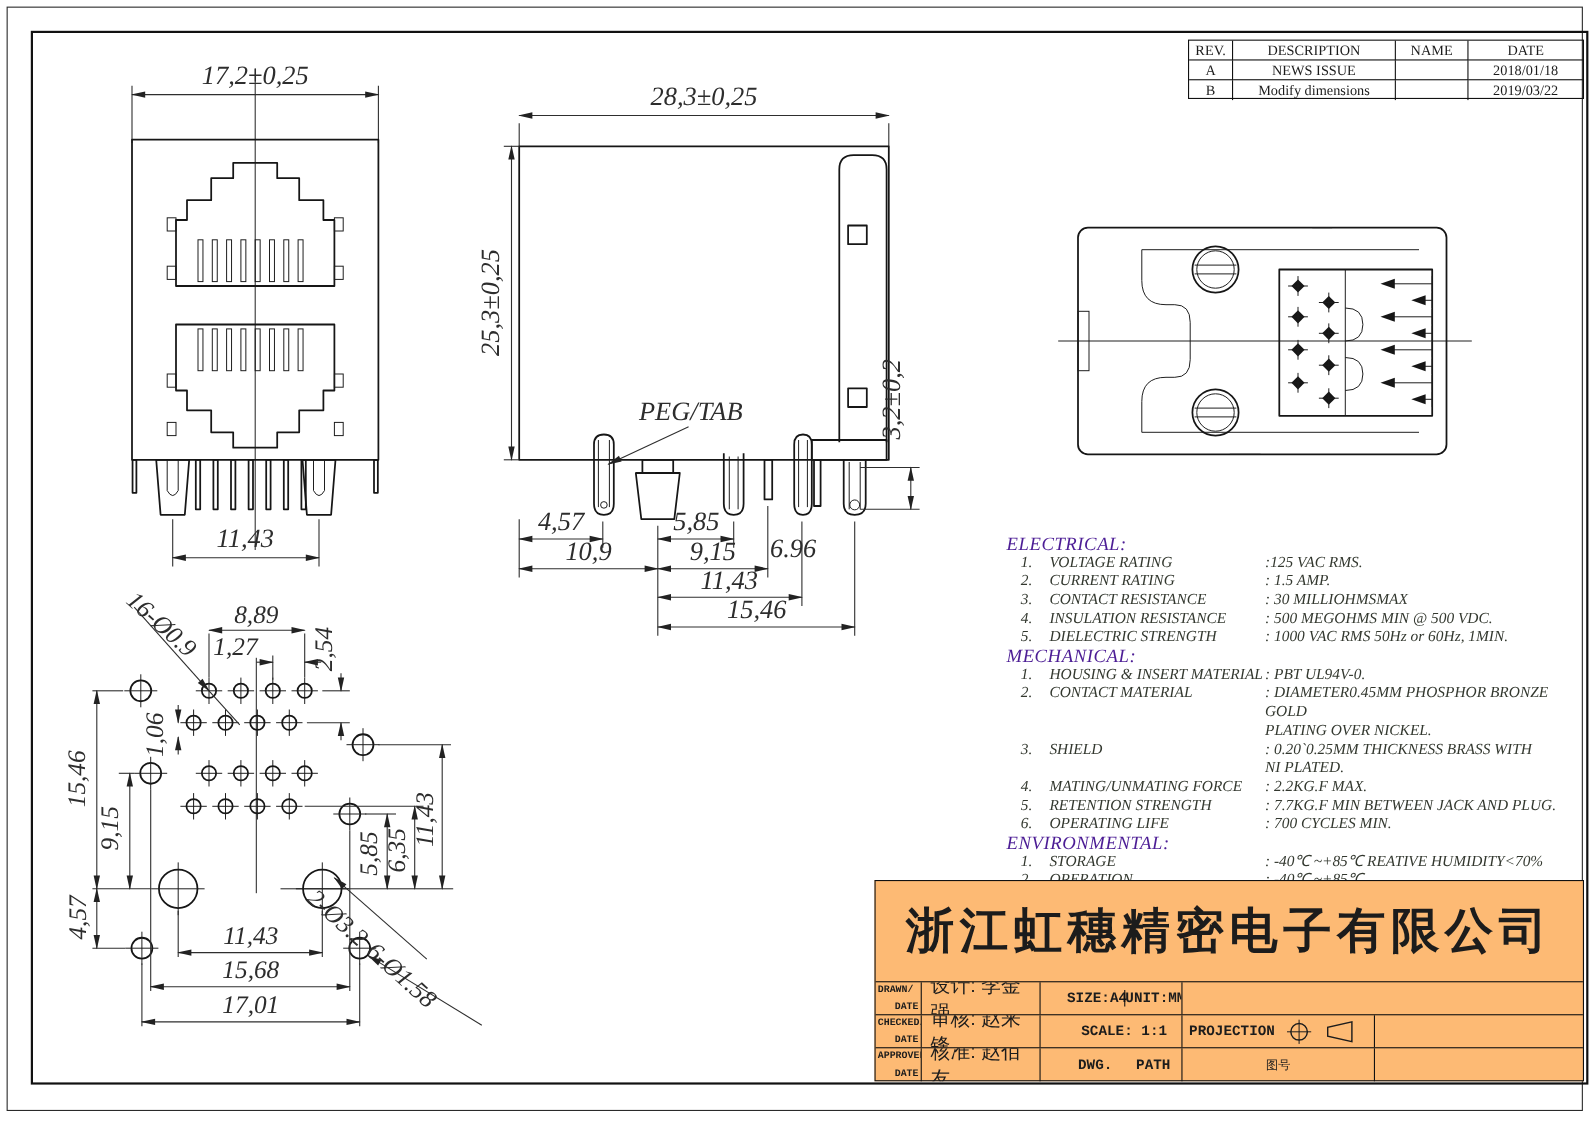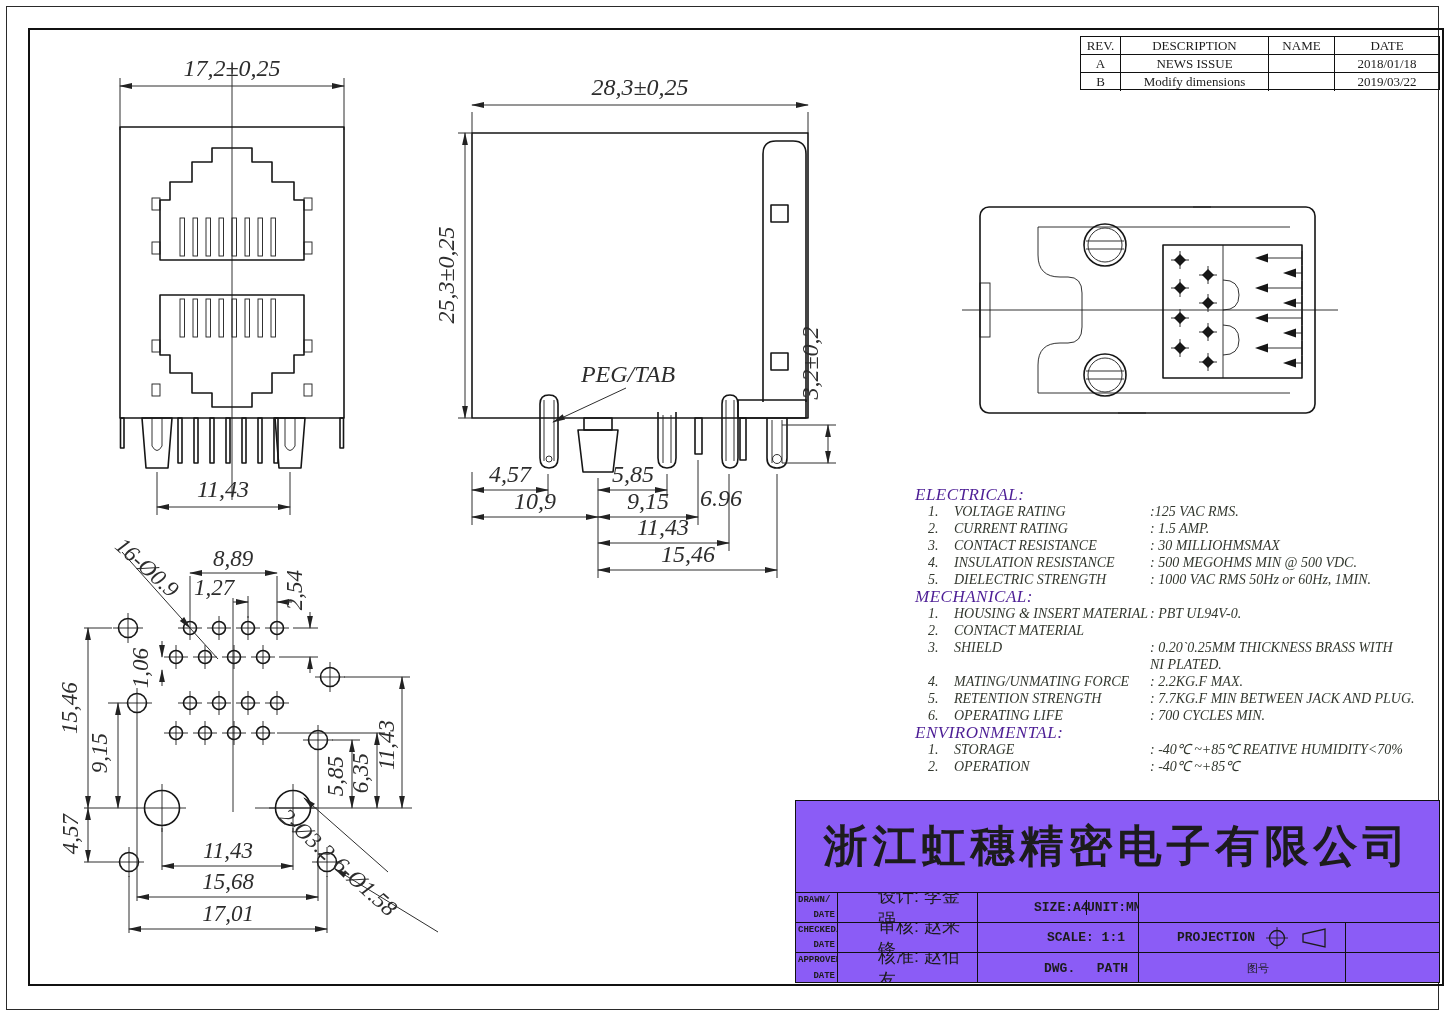--- a/index.html
+++ b/index.html
@@ -22,24 +22,24 @@
   .revtab div:nth-child(4n){border-right:none;}
   .revtab div:nth-child(n+9){border-bottom:none;}
   
   .specs{position:absolute;left:915px;top:486px;width:508px;font:italic 14px/17px "Liberation Serif",serif;color:#33382f;}
   .sec-title{font-size:17px;line-height:17px;letter-spacing:.5px;color:#4c1d95;}
   .sp-row{display:flex;align-items:flex-start;}
   .sp-num{width:26px;padding-left:13px;flex:none;}
   .sp-name{width:196px;flex:none;}
   .sp-val{flex:1;white-space:pre-line;}
   
-  .tblock{position:absolute;left:795px;top:800px;width:645px;height:183px;border:1.6px solid #111;box-sizing:border-box;background:#8b5cf6;}
+  .tblock{position:absolute;left:795px;top:800px;width:645px;height:183px;border:1.6px solid #111;box-sizing:border-box;background:#fdba74;}
   .company{height:92px;border-bottom:1.4px solid #111;display:flex;align-items:center;justify-content:center;
            font-family:"Liberation Serif",serif;font-size:44px;font-weight:600;letter-spacing:5px;box-sizing:border-box;}
-  .tb-row{display:flex;height:30px;border-bottom:1.2px solid #111;box-sizing:border-box;gap:32px;}
+  .tb-row{display:flex;height:30px;border-bottom:1.2px solid #111;box-sizing:border-box;}
   .tb-row:last-child{border-bottom:none;}
   .tb-cell{border-right:1.2px solid #111;display:flex;align-items:center;box-sizing:border-box;overflow:hidden;}
   .tb-cell:last-child{border-right:none;margin-top:43px;}
   .c-corner{width:42px;flex:none;position:relative;font:bold 9px "Liberation Mono",monospace;}
   .c-corner .lt{position:absolute;left:2px;top:2px;}
   .c-corner .rb{position:absolute;right:2px;bottom:2px;}
   .c-name{width:108px;flex:none;font-size:18px;padding-left:8px;font-family:"Liberation Sans",sans-serif;}
   .c-mid{width:105px;flex:none;font:bold 13px "Liberation Mono",monospace;justify-content:center;margin-left:24px;}
   .c-wide{width:175px;flex:none;font:bold 13px "Liberation Mono",monospace;padding-left:6px;}
   .c-last{flex:1;font:bold 13px "Liberation Mono",monospace;padding-left:10px;}
@@ -454,20 +454,22 @@
       </div>
     <div class="sec-title">MECHANICAL:</div>
     <div class="sp-row">
         <span class="sp-num">1.</span>
         <span class="sp-name">HOUSING &amp; INSERT MATERIAL</span>
         <span class="sp-val">: PBT UL94V-0.</span>
       </div>
     <div class="sp-row">
         <span class="sp-num">2.</span>
         <span class="sp-name">CONTACT MATERIAL</span>
+        <span class="sp-val">: DIAMETER0.45MM PHOSPHOR BRONZE GOLD
+PLATING OVER NICKEL.</span>
       </div>
     <div class="sp-row">
         <span class="sp-num">3.</span>
         <span class="sp-name">SHIELD</span>
         <span class="sp-val">: 0.20`0.25MM THICKNESS BRASS WITH
 NI PLATED.</span>
       </div>
     <div class="sp-row">
         <span class="sp-num">4.</span>
         <span class="sp-name">MATING/UNMATING FORCE</span>

